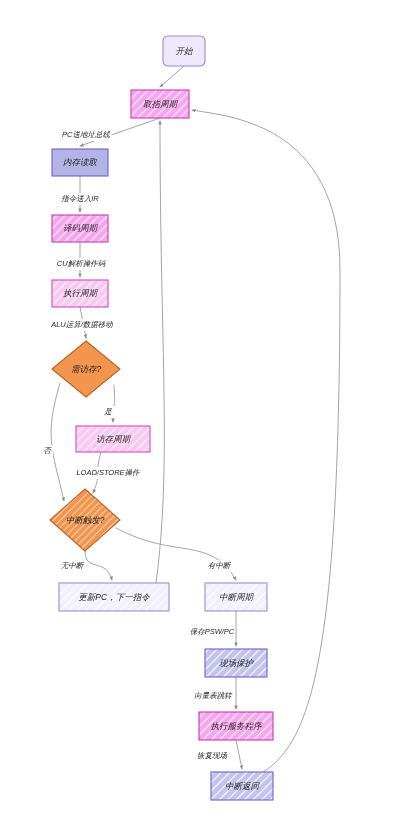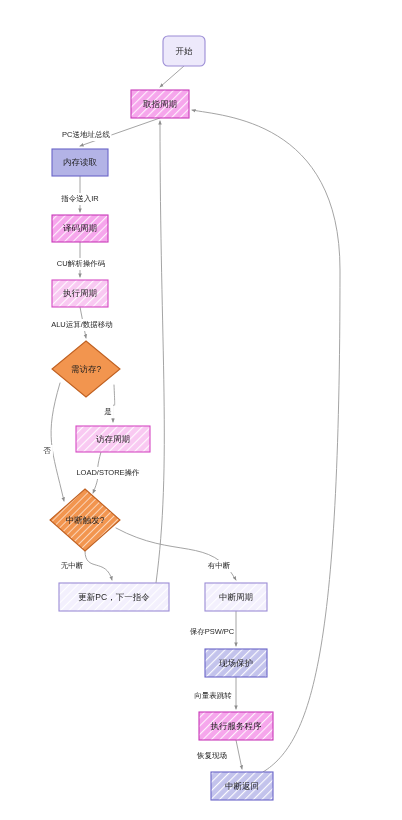--- a/index.html
+++ b/index.html
@@ -2,21 +2,21 @@
 <html><head>
 <meta charset="utf-8">
 <style>
   html,body{margin:0;padding:0;background:#ffffff;}
   body{
     width:402px;height:820px;
     font-family:"Liberation Sans","DejaVu Sans",sans-serif;
     overflow:hidden;
     position:relative;
   }
-  #stage{position:absolute;inset:0;width:402px;height:714px;}
+  #stage{position:absolute;inset:0;width:402px;height:714px;font-style:italic;}
   svg#flow{position:absolute;left:0;top:0;width:402px;height:820px;}
   .nodeLabel{
     font-size:8.5px;
     fill:#1f1f1f;
     text-anchor:middle;
     dominant-baseline:middle;
     font-family:"Liberation Sans","DejaVu Sans",sans-serif;
     pointer-events:none;
   }
   .edgeLabel{

